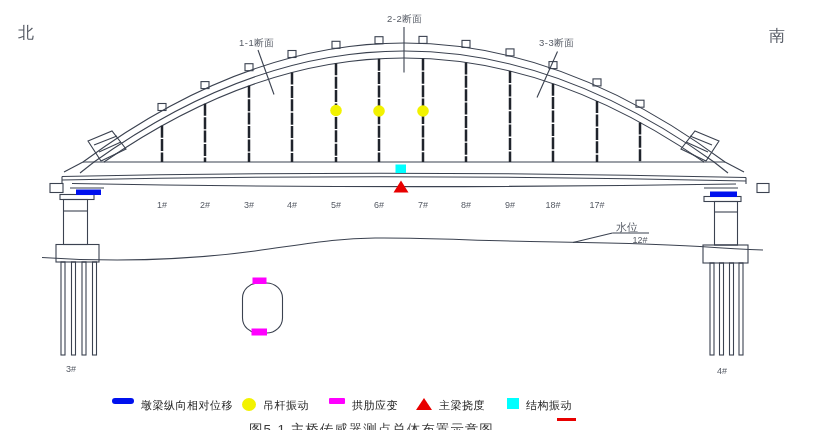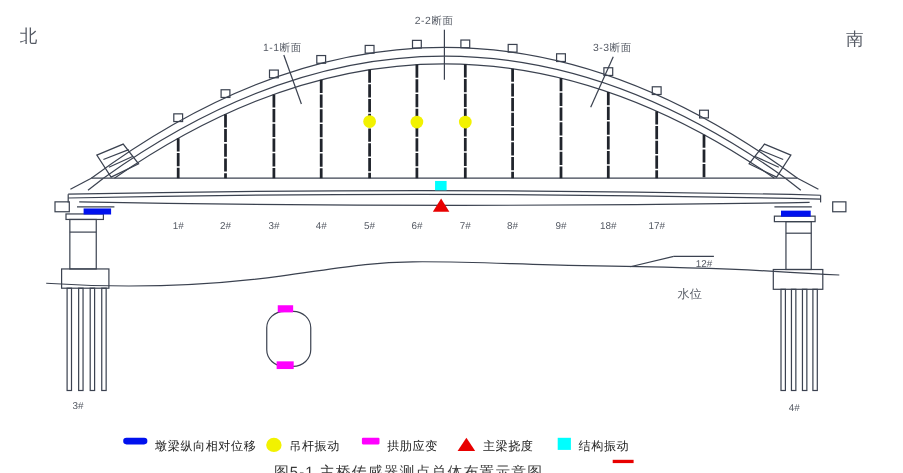--- a/index.html
+++ b/index.html
@@ -5,21 +5,21 @@
   html,body{margin:0;padding:0;background:#ffffff;}
   body{
     position:relative;width:821px;height:430px;overflow:hidden;
     font-family:"Liberation Sans", sans-serif;color:#3c3c3c;
   }
   #stage{position:absolute;left:0;top:0;width:821px;height:430px;}
   svg{position:absolute;left:0;top:0;}
   .lbl{position:absolute;white-space:nowrap;color:#4a4f5a;}
   .compass{font-size:16px;color:#555a64;}
   .sec{font-size:9.5px;letter-spacing:.5px;color:#555a64;}
-  .water{font-size:11px;color:#555a64;margin-top:40px;}
+  .water{font-size:11px;color:#555a64;}
   .hl{font-size:9px;color:#555a64;transform:translateX(-50%);}
   .pl{font-size:9px;color:#555a64;}
   .oval-lbl{font-size:12.5px;color:#4a4f5a;letter-spacing:1px;}
   
   #legend{position:absolute;left:0;top:398px;width:821px;height:20px;}
   .lg-item{position:absolute;top:0;height:18px;display:flex;align-items:flex-start;gap:7px;}
   .lg-label{font-size:11px;color:#222;letter-spacing:.5px;}
   .sw-long-bar{width:22px;height:6px;border-radius:3px;}
   .sw-short-bar{width:16px;height:6px;border-radius:1px;}
   .sw-circle{width:14px;height:13px;border-radius:50%;}
@@ -151,21 +151,21 @@
       <polygon points="401,180.5 393.5,192.5 408.5,192.5" fill="#e80000"></polygon>
       <rect x="252.5" y="277.5" width="14" height="6.5" fill="#ff00ff"></rect>
       <rect x="251.5" y="328.5" width="15.5" height="7" fill="#ff00ff"></rect>
     </g>
   </svg>
 
   <div class="lbl compass" style="left:18px;top:23px">北</div>
   <div class="lbl compass" style="left:769px;top:26px">南</div>
 
   <div class="lbl sec" style="left:239px;top:37px">1-1断面</div>
-  <div class="lbl sec" style="left:377px;top:13px">2-2断面</div>
+  <div class="lbl sec" style="left:387px;top:13px">2-2断面</div>
   <div class="lbl sec" style="left:539px;top:37px">3-3断面</div>
 
   <div class="lbl water" style="left:616px;top:220px">水位</div>
 
   <div id="hanger-labels">
       <span class="lbl hl" style="left: 162px; top: 200px;">1#</span>
       <span class="lbl hl" style="left: 205px; top: 200px;">2#</span>
       <span class="lbl hl" style="left: 249px; top: 200px;">3#</span>
       <span class="lbl hl" style="left: 292px; top: 200px;">4#</span>
       <span class="lbl hl" style="left: 336px; top: 200px;">5#</span>

